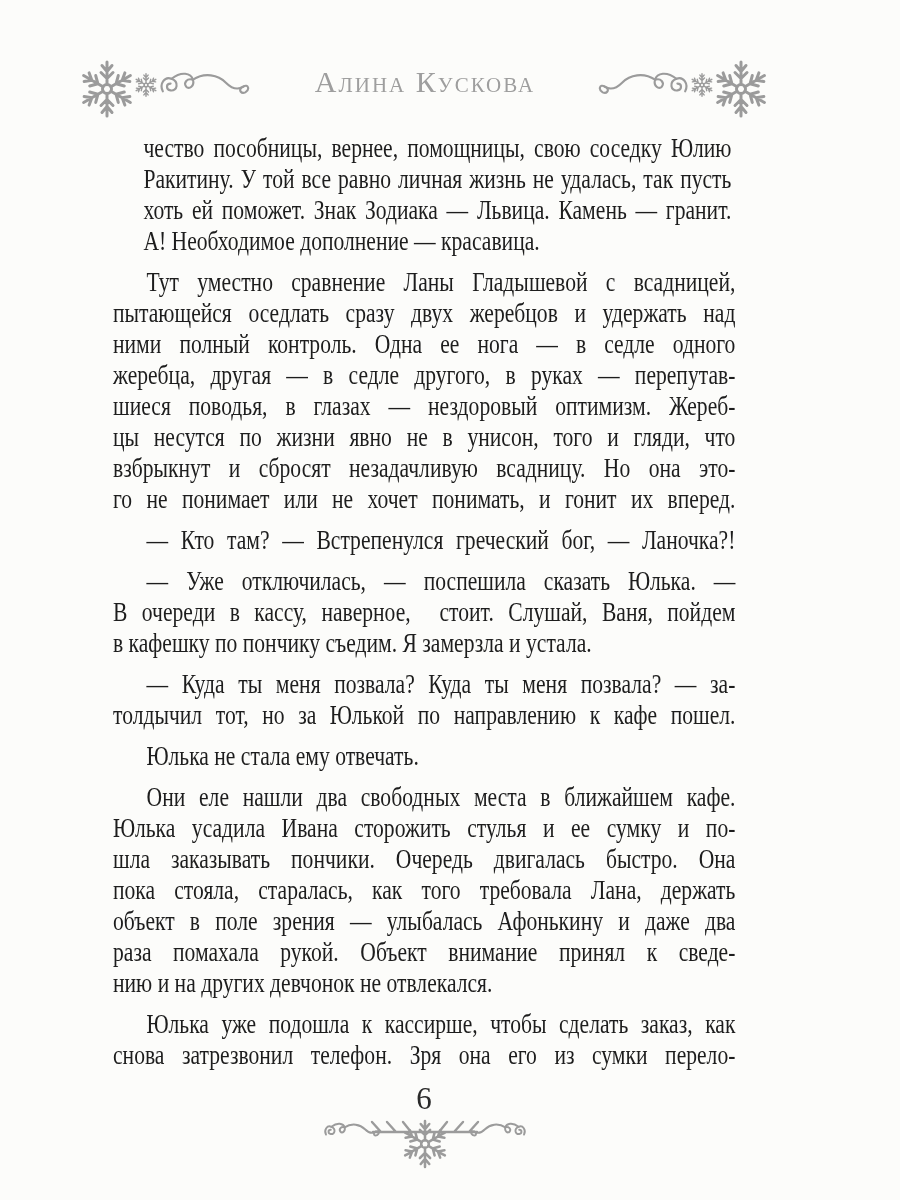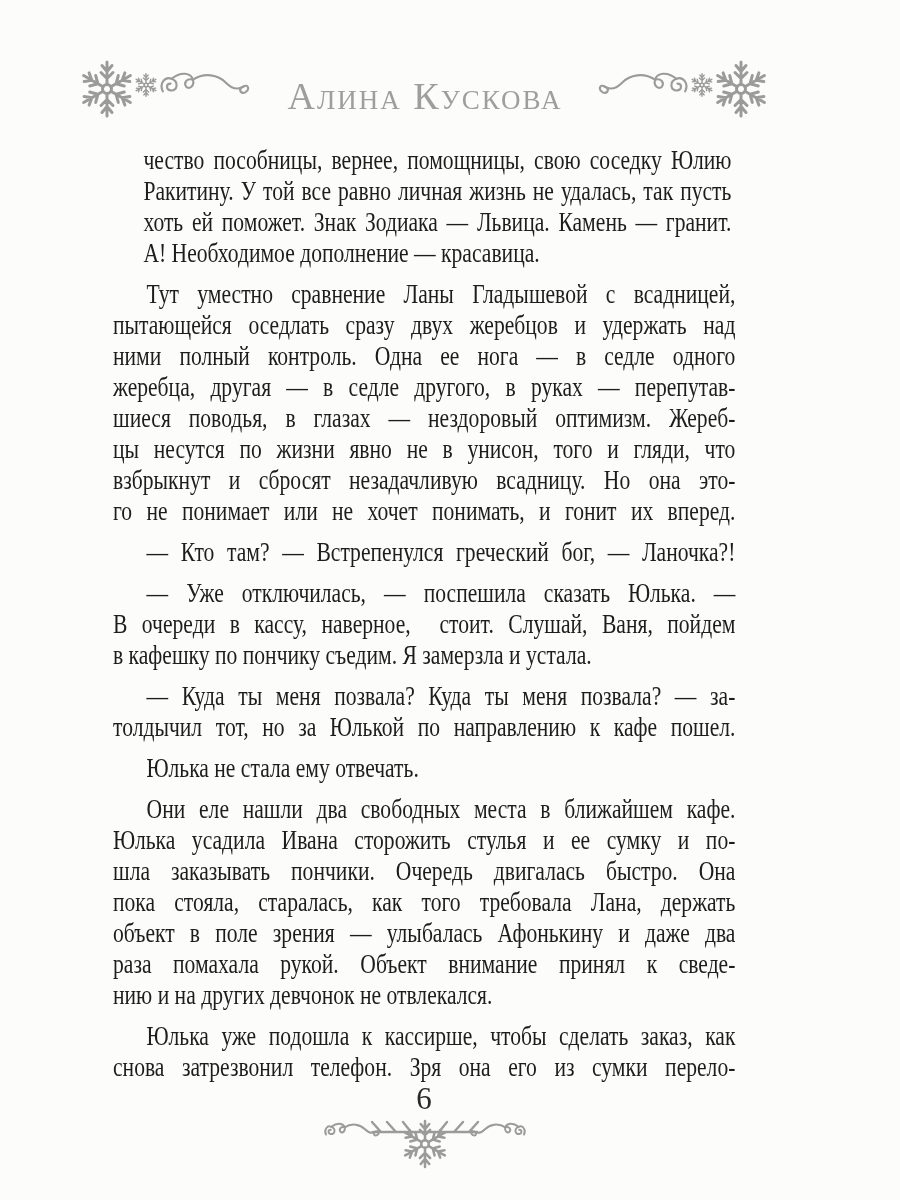--- a/index.html
+++ b/index.html
@@ -18,30 +18,30 @@
   }
   .page{position:absolute;inset:0;}
 
   
   .ornament{position:absolute;}
   .ornament svg{display:block;}
   .ornament use, .ornament path{stroke:var(--ornament-color);fill:none;stroke-linecap:round;stroke-linejoin:round;}
   .orn-left{left:80px;top:56px;}
   .orn-right{left:598px;top:56px;transform:scaleX(-1);}
   .author{
-    position:absolute;left:0;top:76px;width:850px;
+    position:absolute;left:0;top:62px;width:850px;
     text-align:center;
     font-variant:small-caps;
-    font-size:38px;line-height:40px;
+    font-size:30px;line-height:40px;
     letter-spacing:2px;
     color:var(--author-color);
   }
 
   
-  .text-block{position:absolute;left:113px;top:145px;width:622px;}
+  .text-block{position:absolute;left:113px;top:133px;width:622px;}
   .text-inner{
     width:778px;
     transform:scaleX(0.8);
     transform-origin:left top;
     font-size:27px;line-height:31px;
     color:var(--body-text-color);
   }
   .para{margin:0;}
   .para + .para{margin-top:10px;}
   .para.offset{padding-left:38px;padding-right:5px;}

